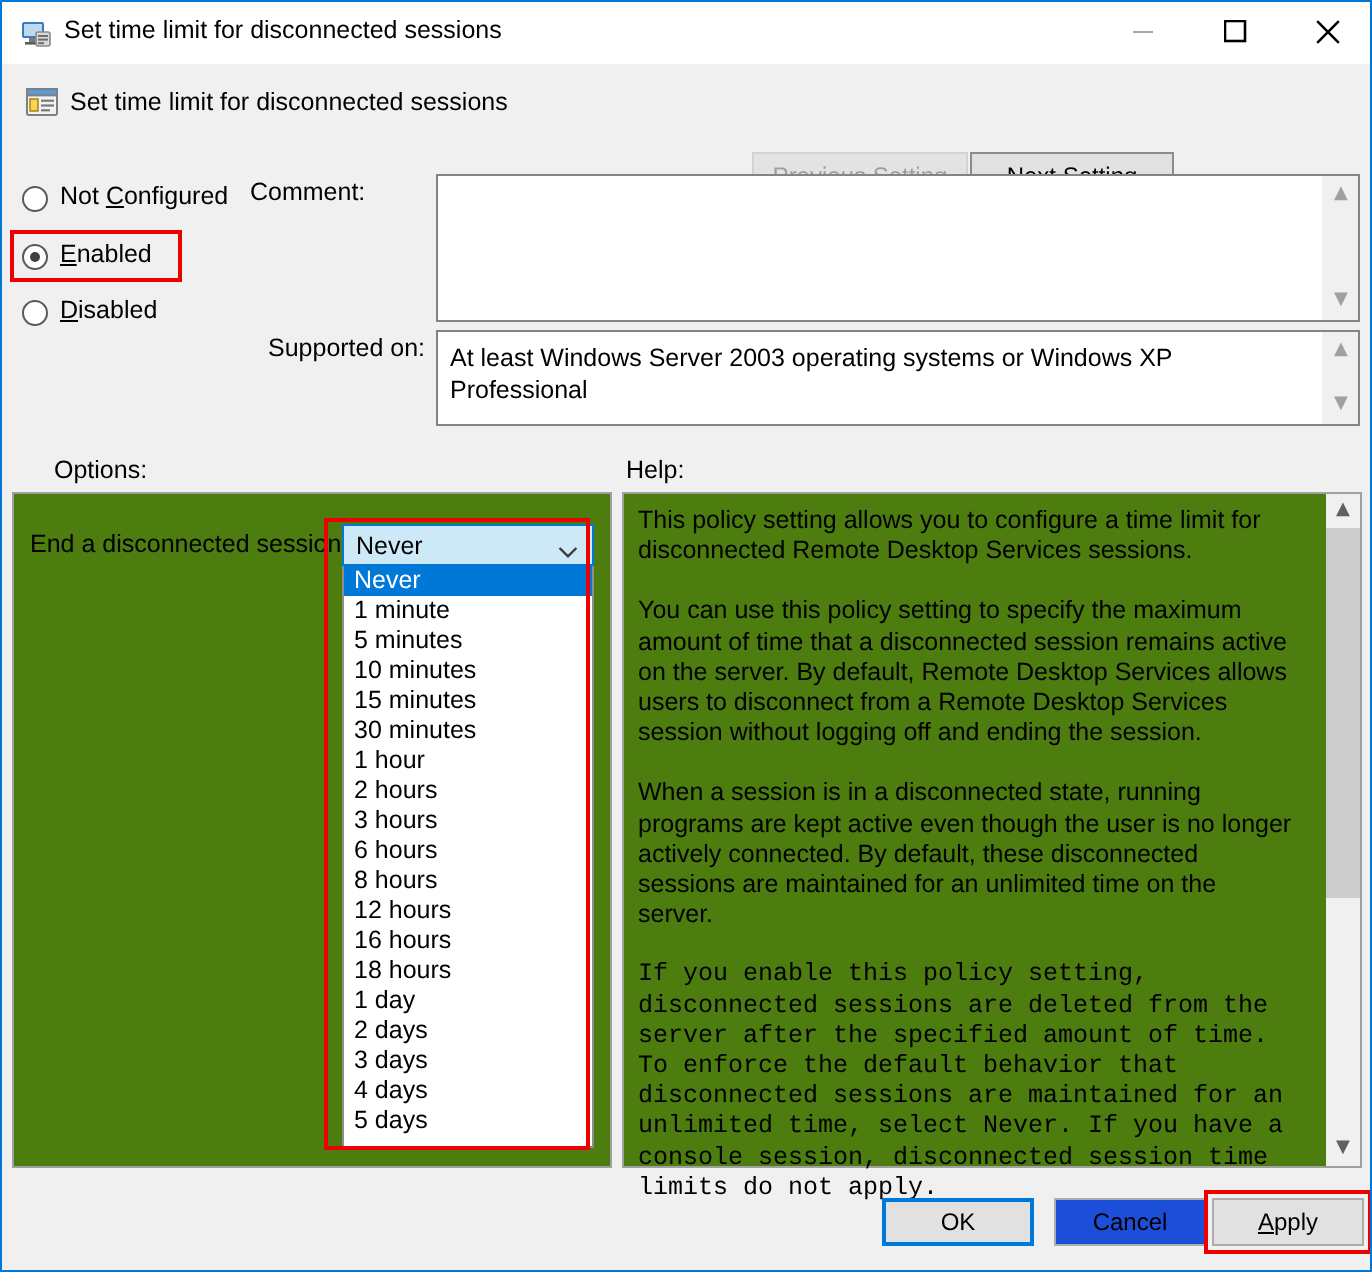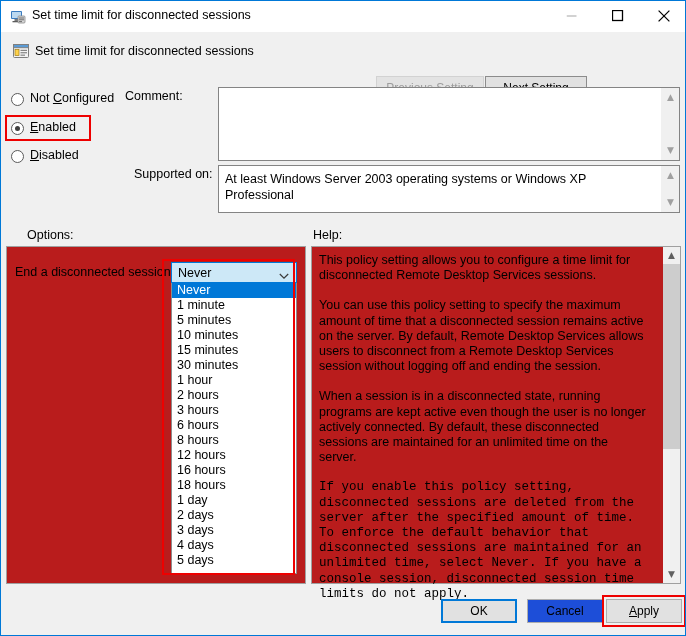--- a/index.html
+++ b/index.html
@@ -187,21 +187,21 @@
     font-family: "DejaVu Sans", sans-serif;
   }
   .mini-scroll .arw.up { top: 1px; }
   .mini-scroll .arw.dn { bottom: 1px; }
 
   
   .panel {
     position: absolute;
     box-sizing: border-box;
     border: 1px solid #a0a0a0;
-    background: #b91c1c;
+    background: #4d7c0f;
   }
   #options-panel { left: 5px;   top: 245px; width: 300px; height: 338px; }
   #help-panel    { left: 310px; top: 245px; width: 370px; height: 338px; }
 
   #option-label {
     position: absolute;
     left: 8px; top: 18px;
     font-size: 12.5px;
     white-space: nowrap;
   }

